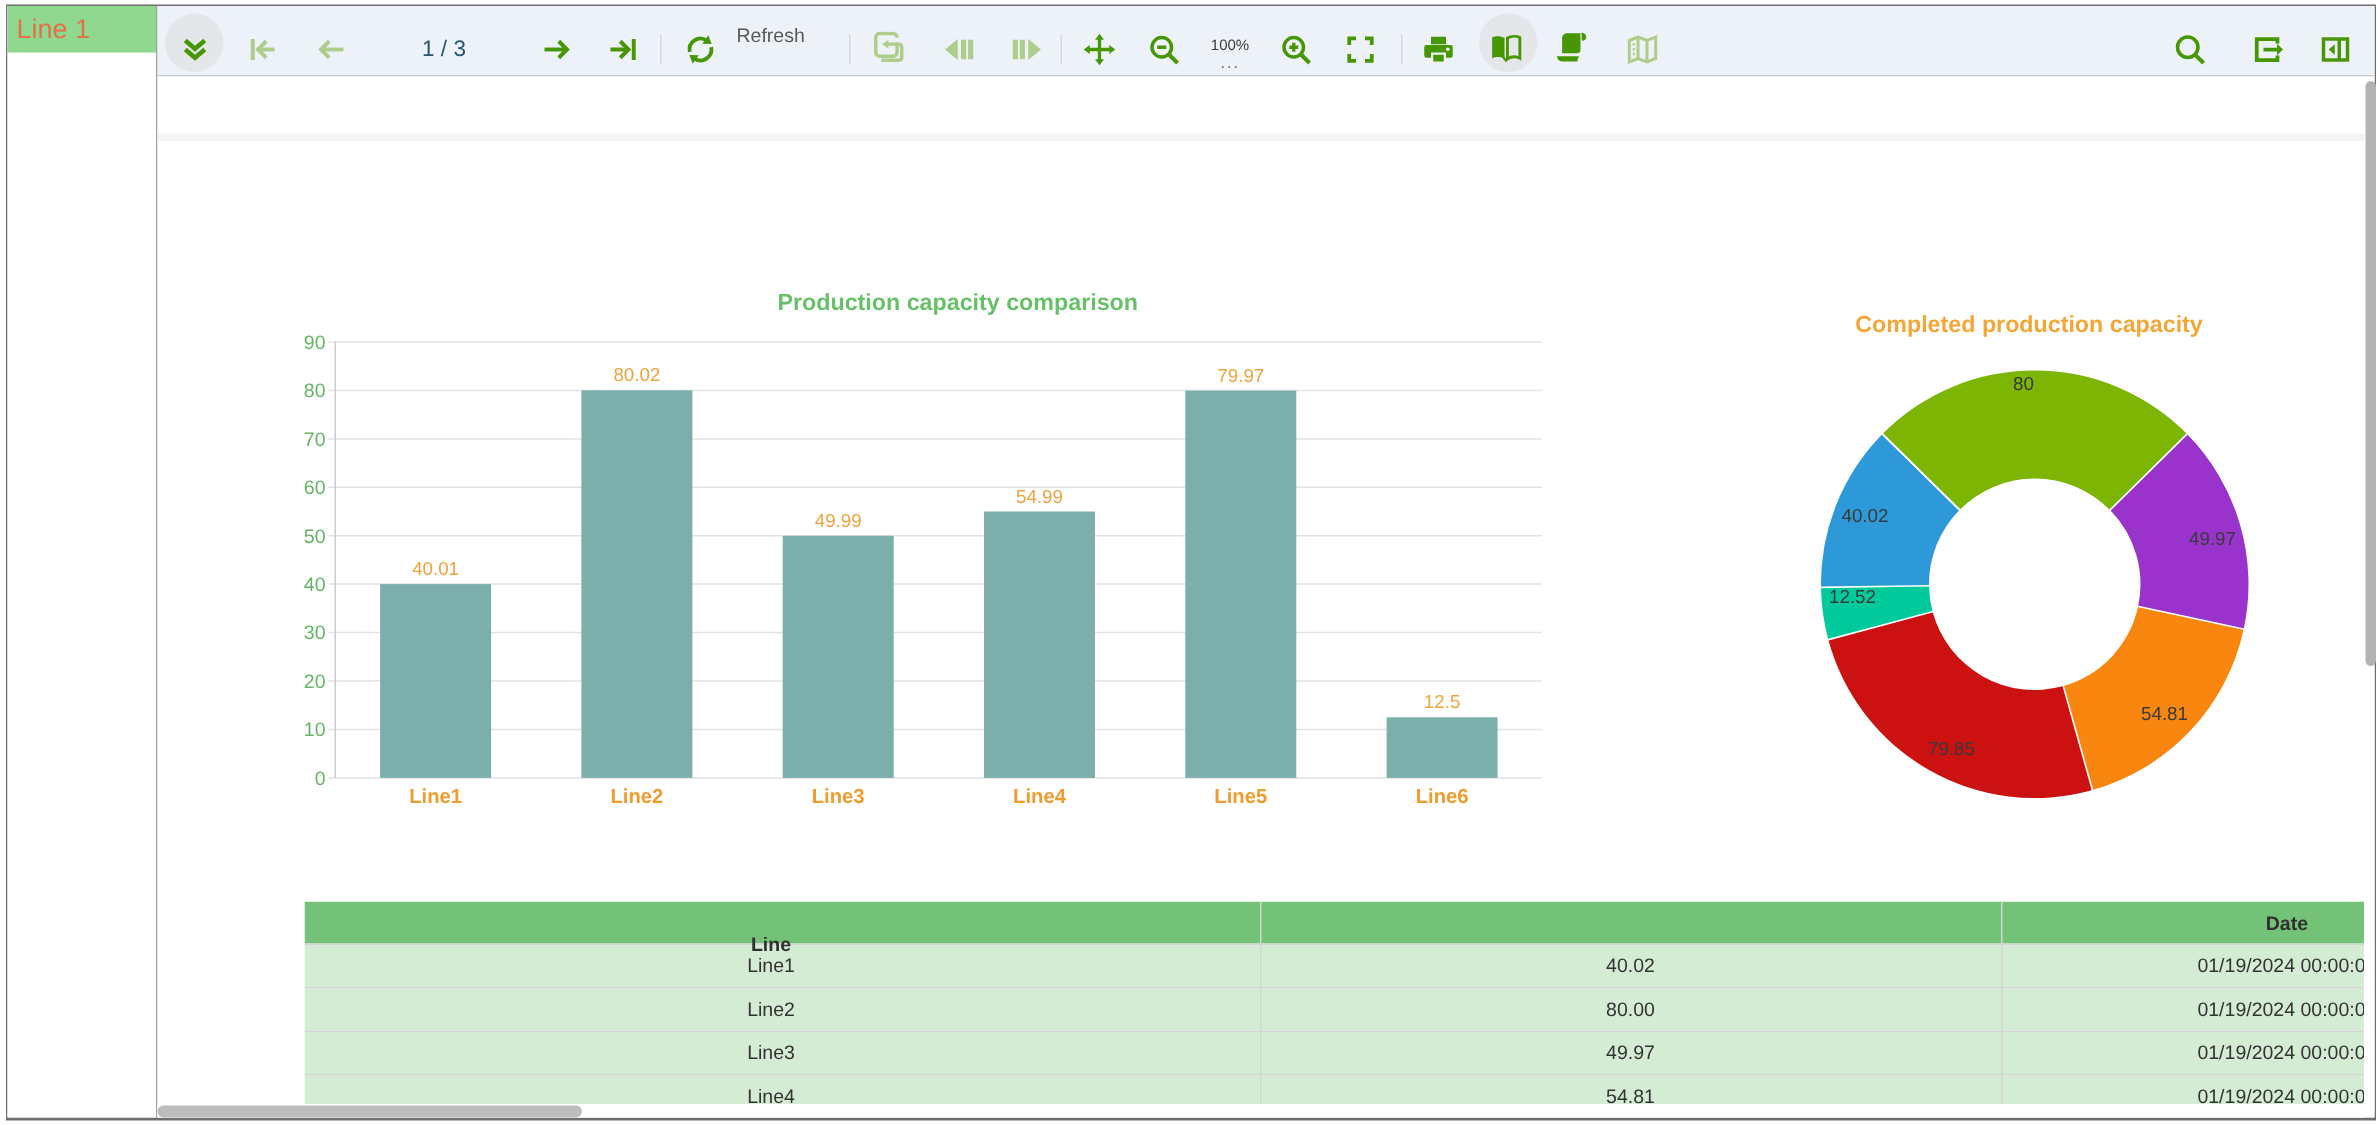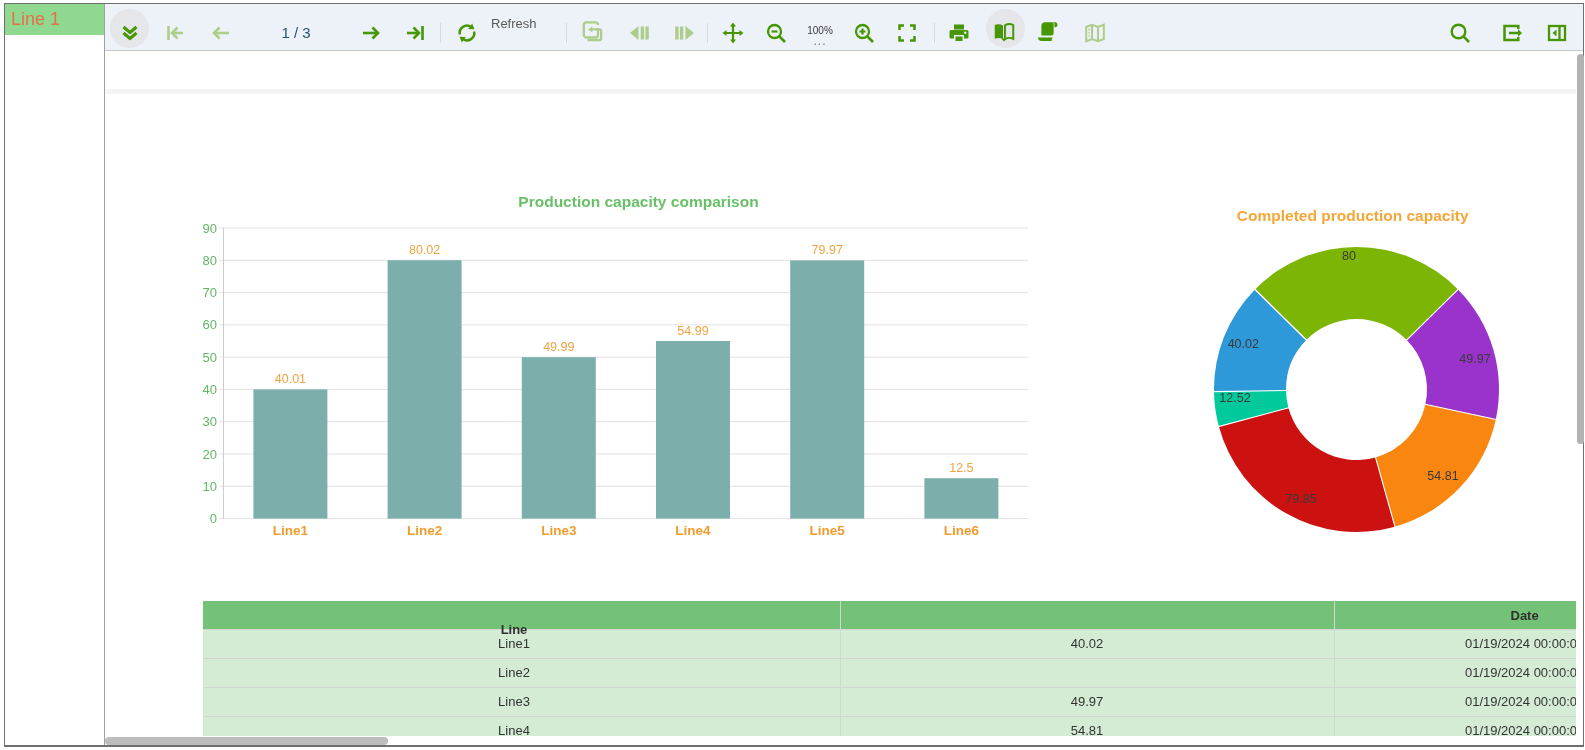--- a/index.html
+++ b/index.html
@@ -210,20 +210,21 @@
 <div class="abs" style="left:0;top:86px;width:1373px;height:1px;background:#d2d6d2;"></div>
 <div class="abs" style="left:0;top:115px;width:1373px;height:1px;background:#d2d6d2;"></div>
 <div class="abs" style="left:637px;top:0;width:1px;height:136px;background:#d2d6d2;"></div>
 <div class="abs" style="left:1131px;top:0;width:1px;height:136px;background:#d2d6d2;"></div>
 <div class="abs" style="left:61.0px;top:7px;width:500px;text-align:center;font-weight:bold;color:#303030;margin-top:14px;">Line</div>
 <div class="abs" style="left:1130.6px;top:7px;width:382px;text-align:center;font-weight:bold;color:#303030;">Date</div>
 <div class="abs" style="left:61.0px;top:35px;width:500px;text-align:center;color:#333;">Line1</div>
 <div class="abs" style="left:684.0px;top:35px;width:400px;text-align:center;color:#333;">40.02</div>
 <div class="abs" style="left:1130.6px;top:35px;width:382px;text-align:center;color:#333;">01/19/2024 00:00:00</div>
 <div class="abs" style="left:61.0px;top:64px;width:500px;text-align:center;color:#333;">Line2</div>
+<div class="abs" style="left:684.0px;top:64px;width:400px;text-align:center;color:#333;">80.00</div>
 <div class="abs" style="left:1130.6px;top:64px;width:382px;text-align:center;color:#333;">01/19/2024 00:00:00</div>
 <div class="abs" style="left:61.0px;top:93px;width:500px;text-align:center;color:#333;">Line3</div>
 <div class="abs" style="left:684.0px;top:93px;width:400px;text-align:center;color:#333;">49.97</div>
 <div class="abs" style="left:1130.6px;top:93px;width:382px;text-align:center;color:#333;">01/19/2024 00:00:00</div>
 <div class="abs" style="left:61.0px;top:122px;width:500px;text-align:center;color:#333;">Line4</div>
 <div class="abs" style="left:684.0px;top:122px;width:400px;text-align:center;color:#333;">54.81</div>
 <div class="abs" style="left:1130.6px;top:122px;width:382px;text-align:center;color:#333;">01/19/2024 00:00:00</div>
 </div>
 <div class="abs" style="left:105px;top:736px;width:1471px;height:9px;background:#fff;"></div>
 <div class="abs" style="left:105px;top:737px;width:283px;height:8px;background:#bdbdbd;border-radius:4px;"></div>

